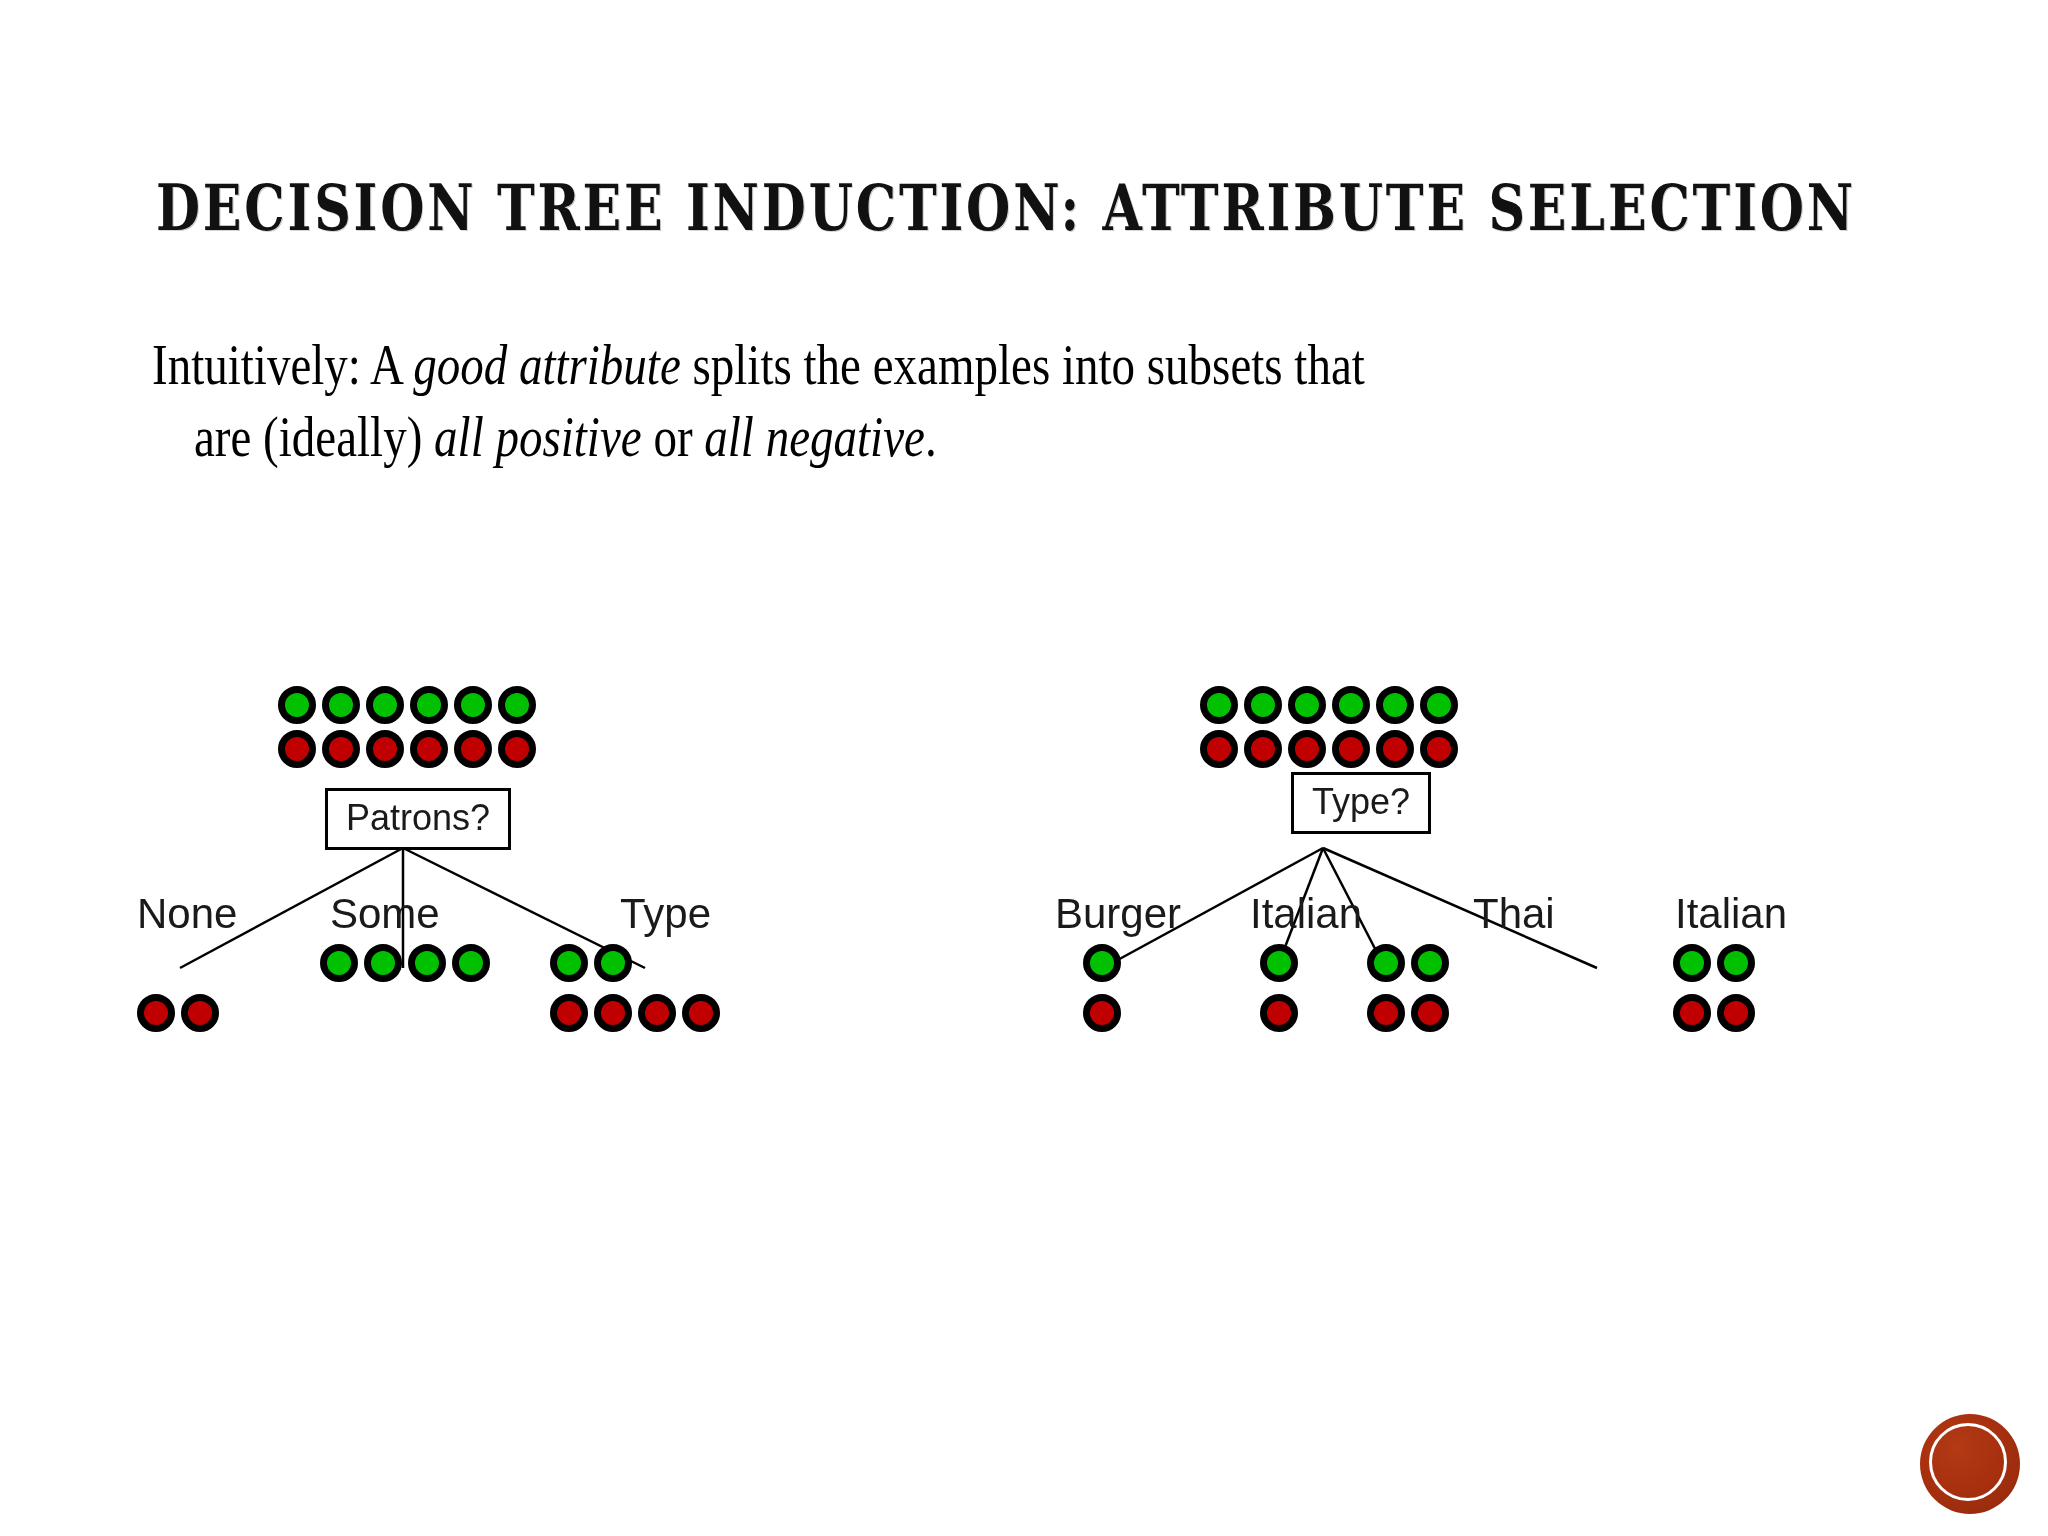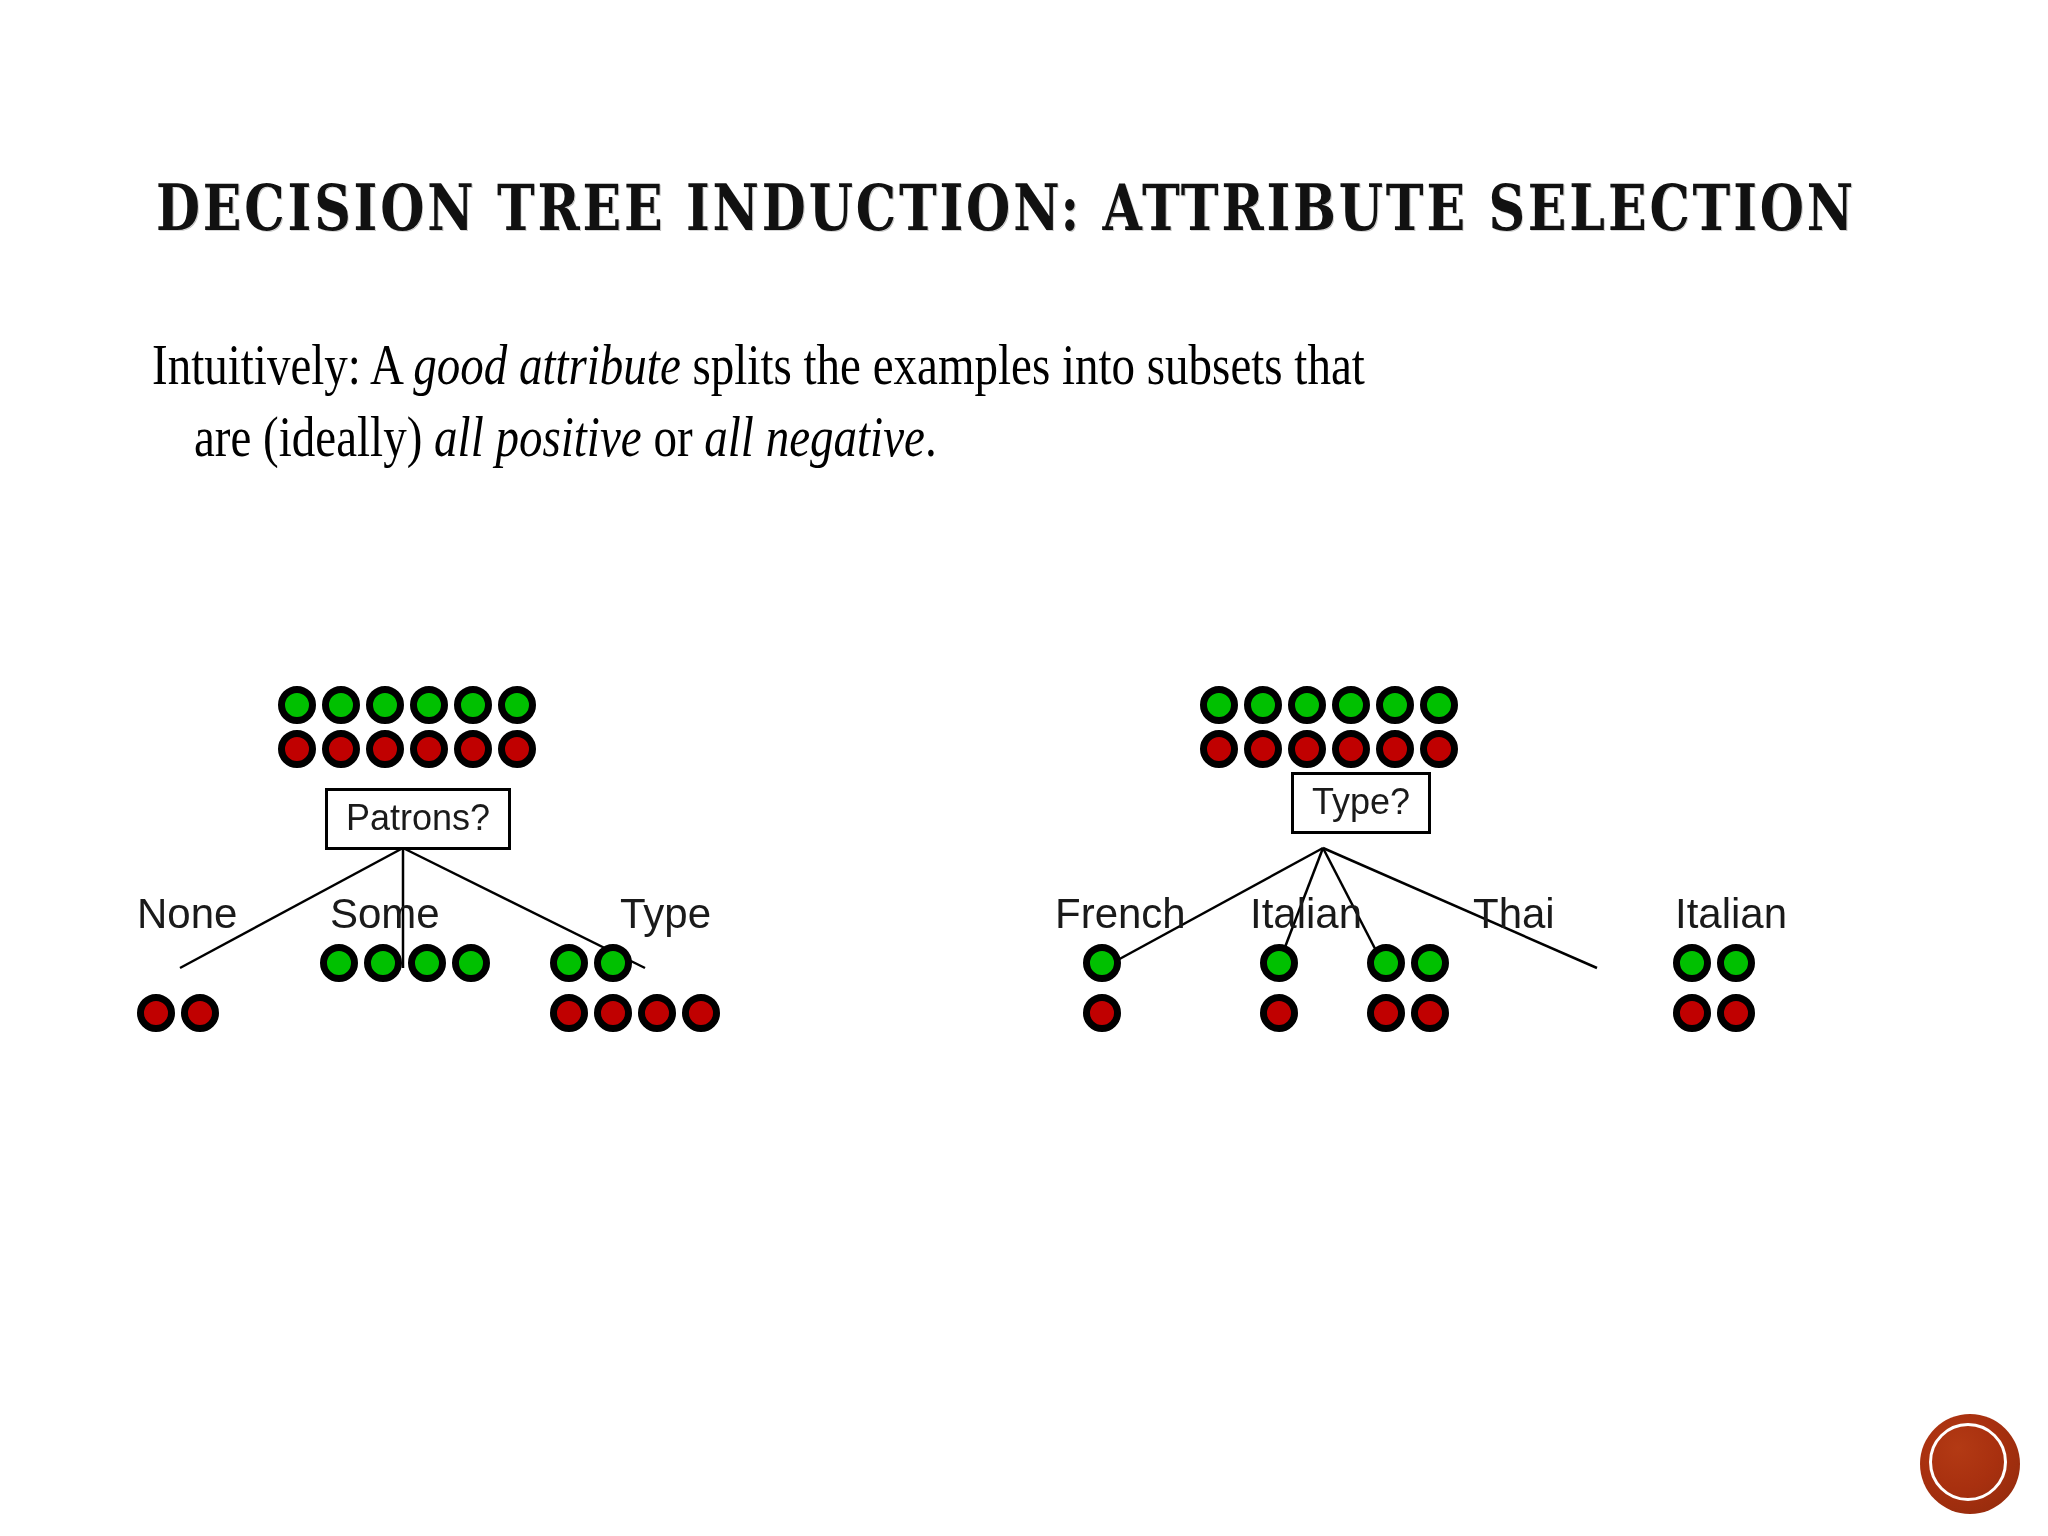--- a/index.html
+++ b/index.html
@@ -247,21 +247,21 @@
       <span class="dot neg"></span>
       <span class="dot neg"></span>
       <span class="dot neg"></span>
       <span class="dot neg"></span>
       <span class="dot neg"></span>
     </div>
   </div>
 
   <div class="attr-box" style="left:208px; top:72px;margin-left:28px;">Type?</div>
 
-  <div class="branch-label" style="left:0px; top:190px;">French</div>
+  <div class="branch-label" style="left:0px; top:190px;">Burger</div>
   <div class="branch-label" style="left:195px; top:190px;">Italian</div>
   <div class="branch-label" style="left:418px; top:190px;">Thai</div>
   <div class="branch-label" style="left:620px; top:190px;">Italian</div>
 
   <div class="leaf-group" style="left:28px; top:244px;">
     <div class="dot-row">
       <span class="dot pos"></span>
     </div>
     <div class="dot-row row-neg">
       <span class="dot neg"></span>

